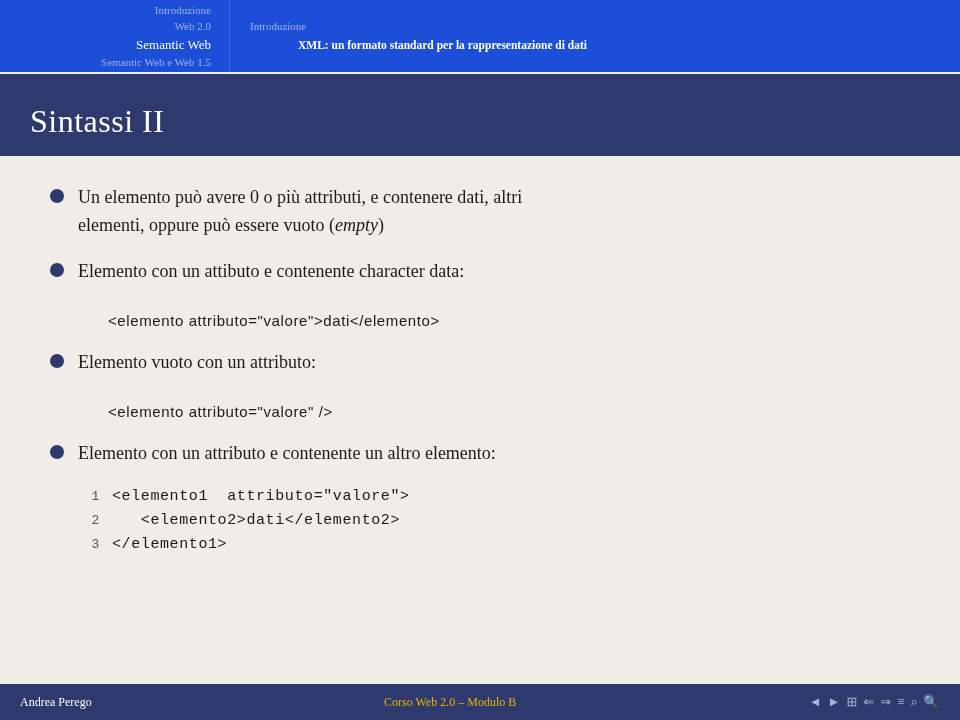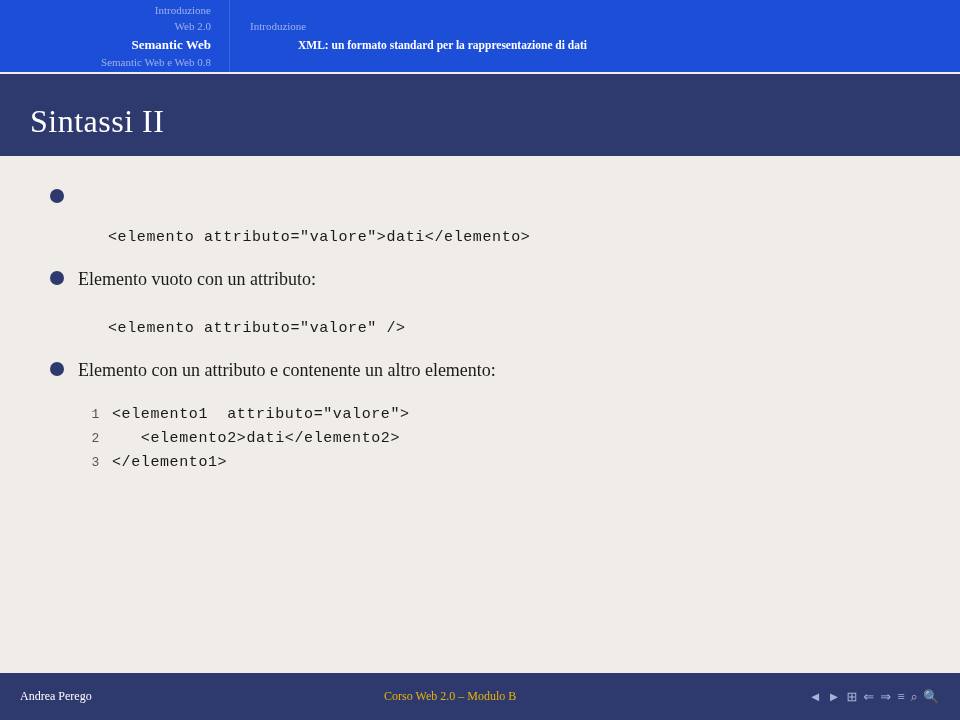--- a/index.html
+++ b/index.html
@@ -35,21 +35,21 @@
     .nav-left .nav-item {
       color: rgba(200,210,240,0.75);
       font-size: 11px;
       line-height: 1.5;
       text-align: right;
     }
 
     .nav-left .nav-item.active {
       color: #ffffff;
       font-size: 13px;
-      font-weight: bold;
+      font-weight: normal;
     }
 
     .nav-right {
       display: flex;
       flex-direction: column;
       justify-content: center;
       padding: 6px 20px;
       flex: 1;
     }
 
@@ -110,21 +110,21 @@
       line-height: 1.55;
       font-family: Georgia, 'Computer Modern', serif;
     }
 
     .bullet-text em {
       font-style: italic;
     }
 
     
     .code-block {
-      font-family: Liberation Mono, monospace;
+      font-family: Liberation Sans, sans-serif;
       font-size: 15px;
       color: #1a1a1a;
       padding: 8px 0 8px 30px;
       margin: 4px 0 12px 28px;
       letter-spacing: 0.04em;
     }
 
     .code-block-numbered {
       font-family: 'Courier New', Courier, monospace;
       font-size: 15px;
@@ -147,21 +147,21 @@
       margin-right: 12px;
       flex-shrink: 0;
     }
 
     
     .bottom-bar {
       position: absolute;
       bottom: 0;
       left: 0;
       right: 0;
-      height: 47px;
+      height: 36px;
       background: #2e3a6e;
       display: flex;
       align-items: center;
       justify-content: space-between;
       padding: 0 20px;
     }
 
     .bottom-left {
       color: #ffffff;
       font-size: 12px;
@@ -185,38 +185,48 @@
     }
   </style>
 </head>
 <body>
 
 <div class="top-nav">
   <div class="nav-left">
     <span class="nav-item">Introduzione</span>
     <span class="nav-item">Web 2.0</span>
     <span class="nav-item active">Semantic Web</span>
-    <span class="nav-item">Semantic Web e Web 0.8</span>
+    <span class="nav-item">Semantic Web e Web 1.5</span>
   </div>
   <div class="nav-right">
     <span class="nav-item">Introduzione</span>
     <span class="nav-item active">XML: un formato standard per la rappresentazione di dati</span>
   </div>
 </div>
 
 <div class="title-bar">
   <h1>Sintassi II</h1>
 </div>
 
 <div class="main-content">
 
   <div class="bullet-item">
     <div class="bullet-dot"></div>
-  </div>
-
+    <div class="bullet-text">
+      Un elemento può avere 0 o più attributi, e contenere dati, altri<br>
+      elementi, oppure può essere vuoto (<em>empty</em>)
+    </div>
+  </div>
+
+  <div class="bullet-item">
+    <div class="bullet-dot"></div>
+    <div class="bullet-text">
+      Elemento con un attibuto e contenente character data:
+    </div>
+  </div>
 
   <div class="code-block">
     <span>&lt;elemento  attributo="valore"&gt;dati&lt;/elemento&gt;</span>
   </div>
 
   <div class="bullet-item">
     <div class="bullet-dot"></div>
     <div class="bullet-text">
       Elemento vuoto con un attributo:
     </div>

